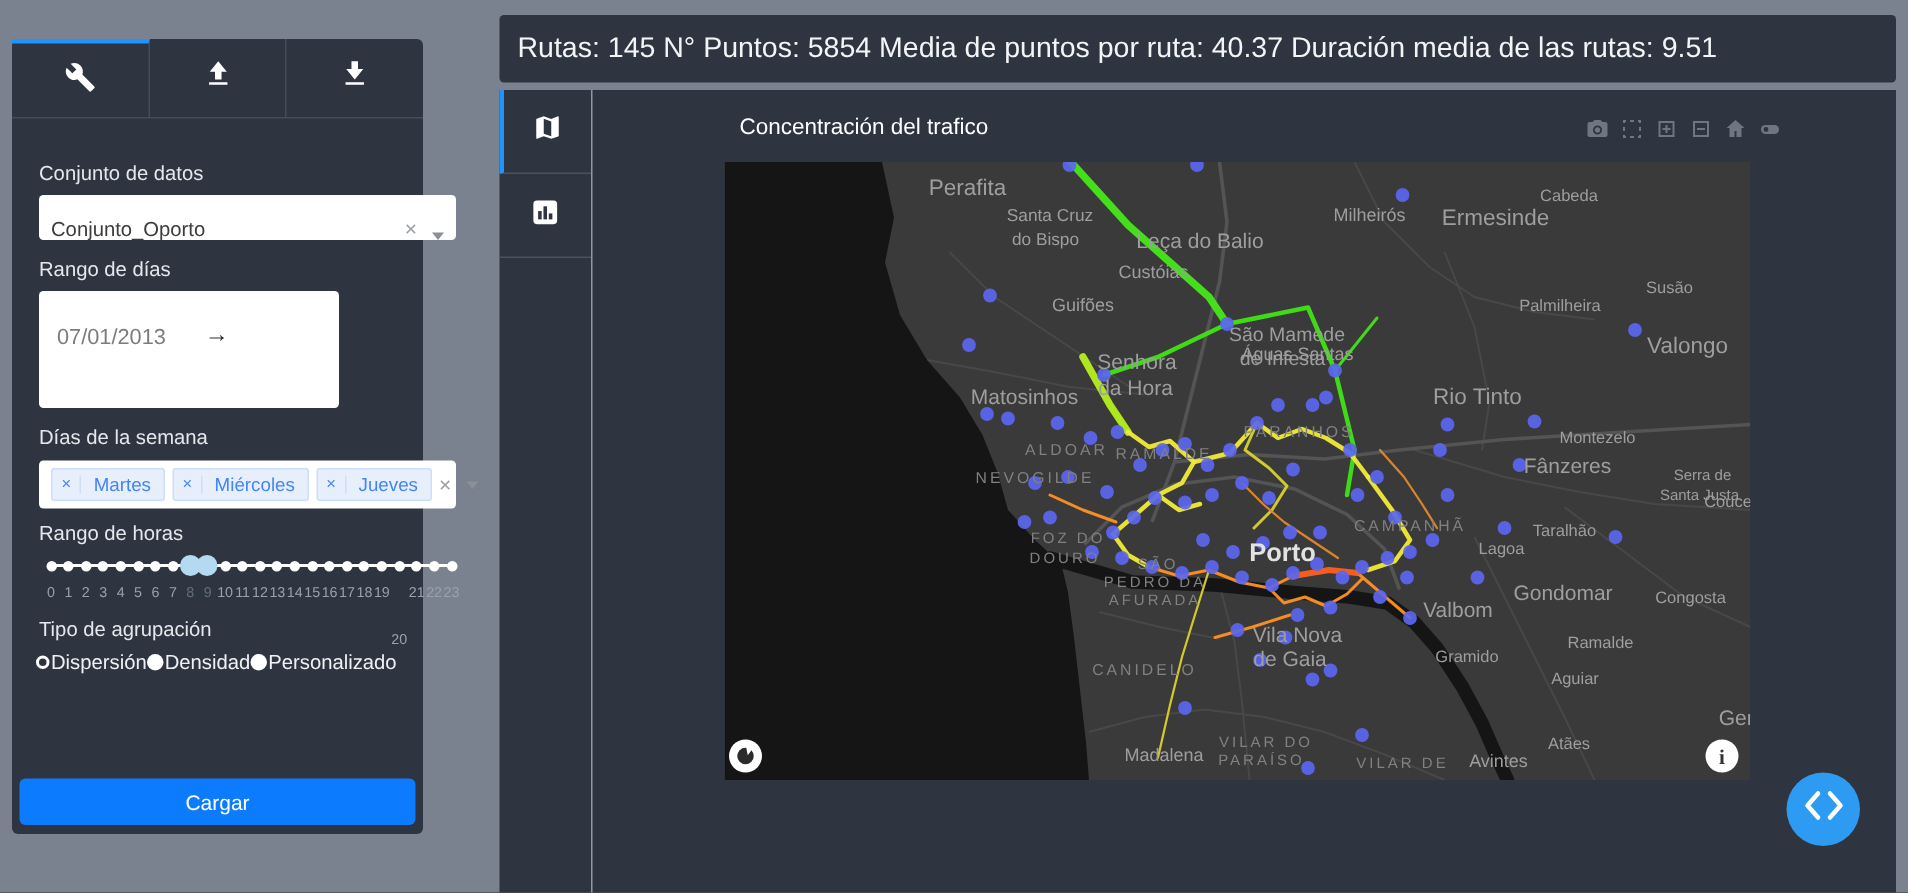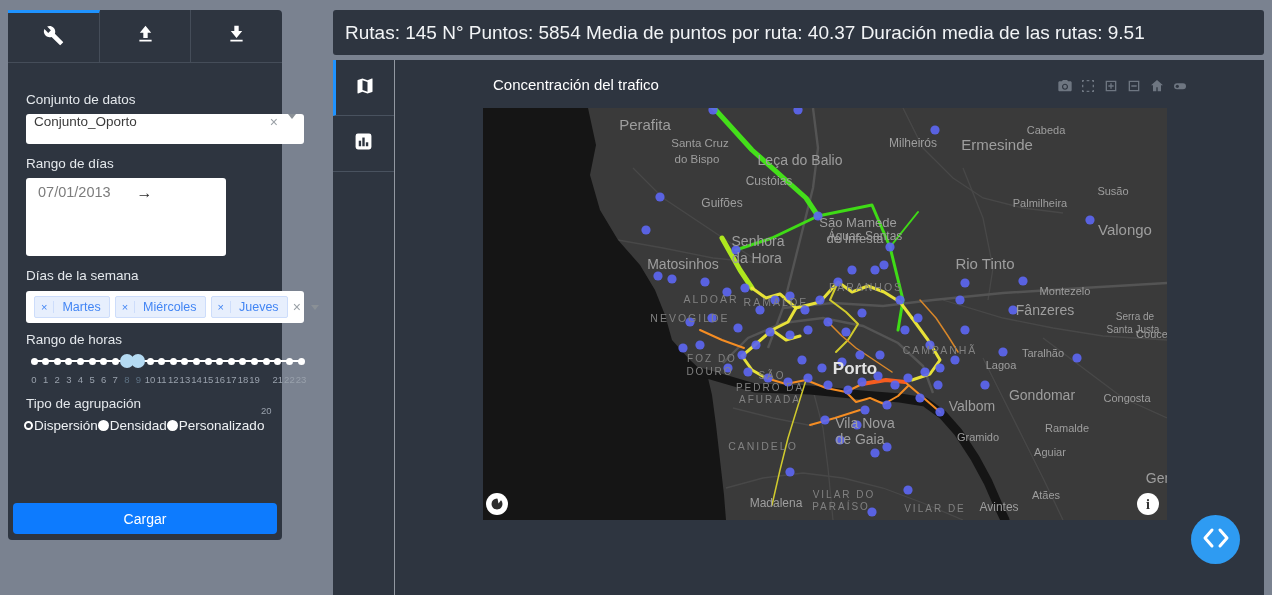--- a/index.html
+++ b/index.html
@@ -1,40 +1,40 @@
 <!DOCTYPE html>
 <html><head>
 <meta charset="utf-8">
 <style>
   * { margin:0; padding:0; box-sizing:border-box; }
   html,body { width:1272px; height:595px; overflow:hidden; }
   body { font-family:"Liberation Sans", sans-serif; background:#7a8290; position:relative; }
 
   
-  .sidebar { position:absolute; left:8px; top:10px; width:274px; height:530px;
+  .sidebar { position:absolute; left:8px; top:26px; width:274px; height:530px;
              background:#2e3540; border-radius:4px; }
   .side-tabs { display:flex; height:53px; border-bottom:1px solid #454d59; }
   .side-tab { flex:1; display:flex; align-items:center; justify-content:center;
               border-right:1px solid #454d59; cursor:pointer; position:relative; }
   .side-tab:last-child { border-right:none; }
   .side-tab.active { border-top:3px solid #1f93ff; }
   .side-tab svg { width:21px; height:21px; fill:#fff; }
 
   .side-label { position:absolute; left:18px; color:#e4e8ec; font-size:13.5px; }
 
   .select-box { position:absolute; left:18px; width:278px; height:30px; background:#fff;
-                border-radius:3px; display:flex; align-items:flex-start; padding:0 8px; }
+                border-radius:3px; display:flex; align-items:flex-end; padding:0 8px; }
   .select-value { flex:1; font-size:13.5px; color:#3c3c3c; }
   .clear-x { color:#9aa0a6; font-size:14px; margin-right:10px; cursor:pointer; }
   .caret { width:0; height:0; border-left:4px solid transparent; border-right:4px solid transparent;
            border-top:5px solid #8a9096; cursor:pointer; }
 
   .date-box { position:absolute; left:18px; top:168px; width:200px; height:78px; background:#fff;
               border-radius:3px; padding:6px 12px; }
-  .date-row { height:33px; display:flex; align-items:flex-start; font-size:14.5px; color:#7c7c7c; }
+  .date-row { height:33px; display:flex; align-items:flex-end; font-size:14.5px; color:#7c7c7c; }
   .date-arrow { color:#2c2c2c; font-size:16px; margin-left:26px; }
 
   .chips-box { position:absolute; left:18px; top:281px; width:278px; height:32px; background:#fff;
                border-radius:3px; display:flex; align-items:center; padding:0 8px; gap:5px; }
   .chip { display:flex; align-items:center; background:#e7effd; border:1px solid #cdddfb;
           border-radius:2px; height:22px; font-size:12.5px; color:#4285f4; cursor:pointer; }
   .chip .chip-x { padding:0 6px; border-right:1px solid #cdddfb; font-size:11px; }
   .chip .chip-t { padding:0 8px; }
   .chips-right { margin-left:auto; display:flex; align-items:center; }
 

